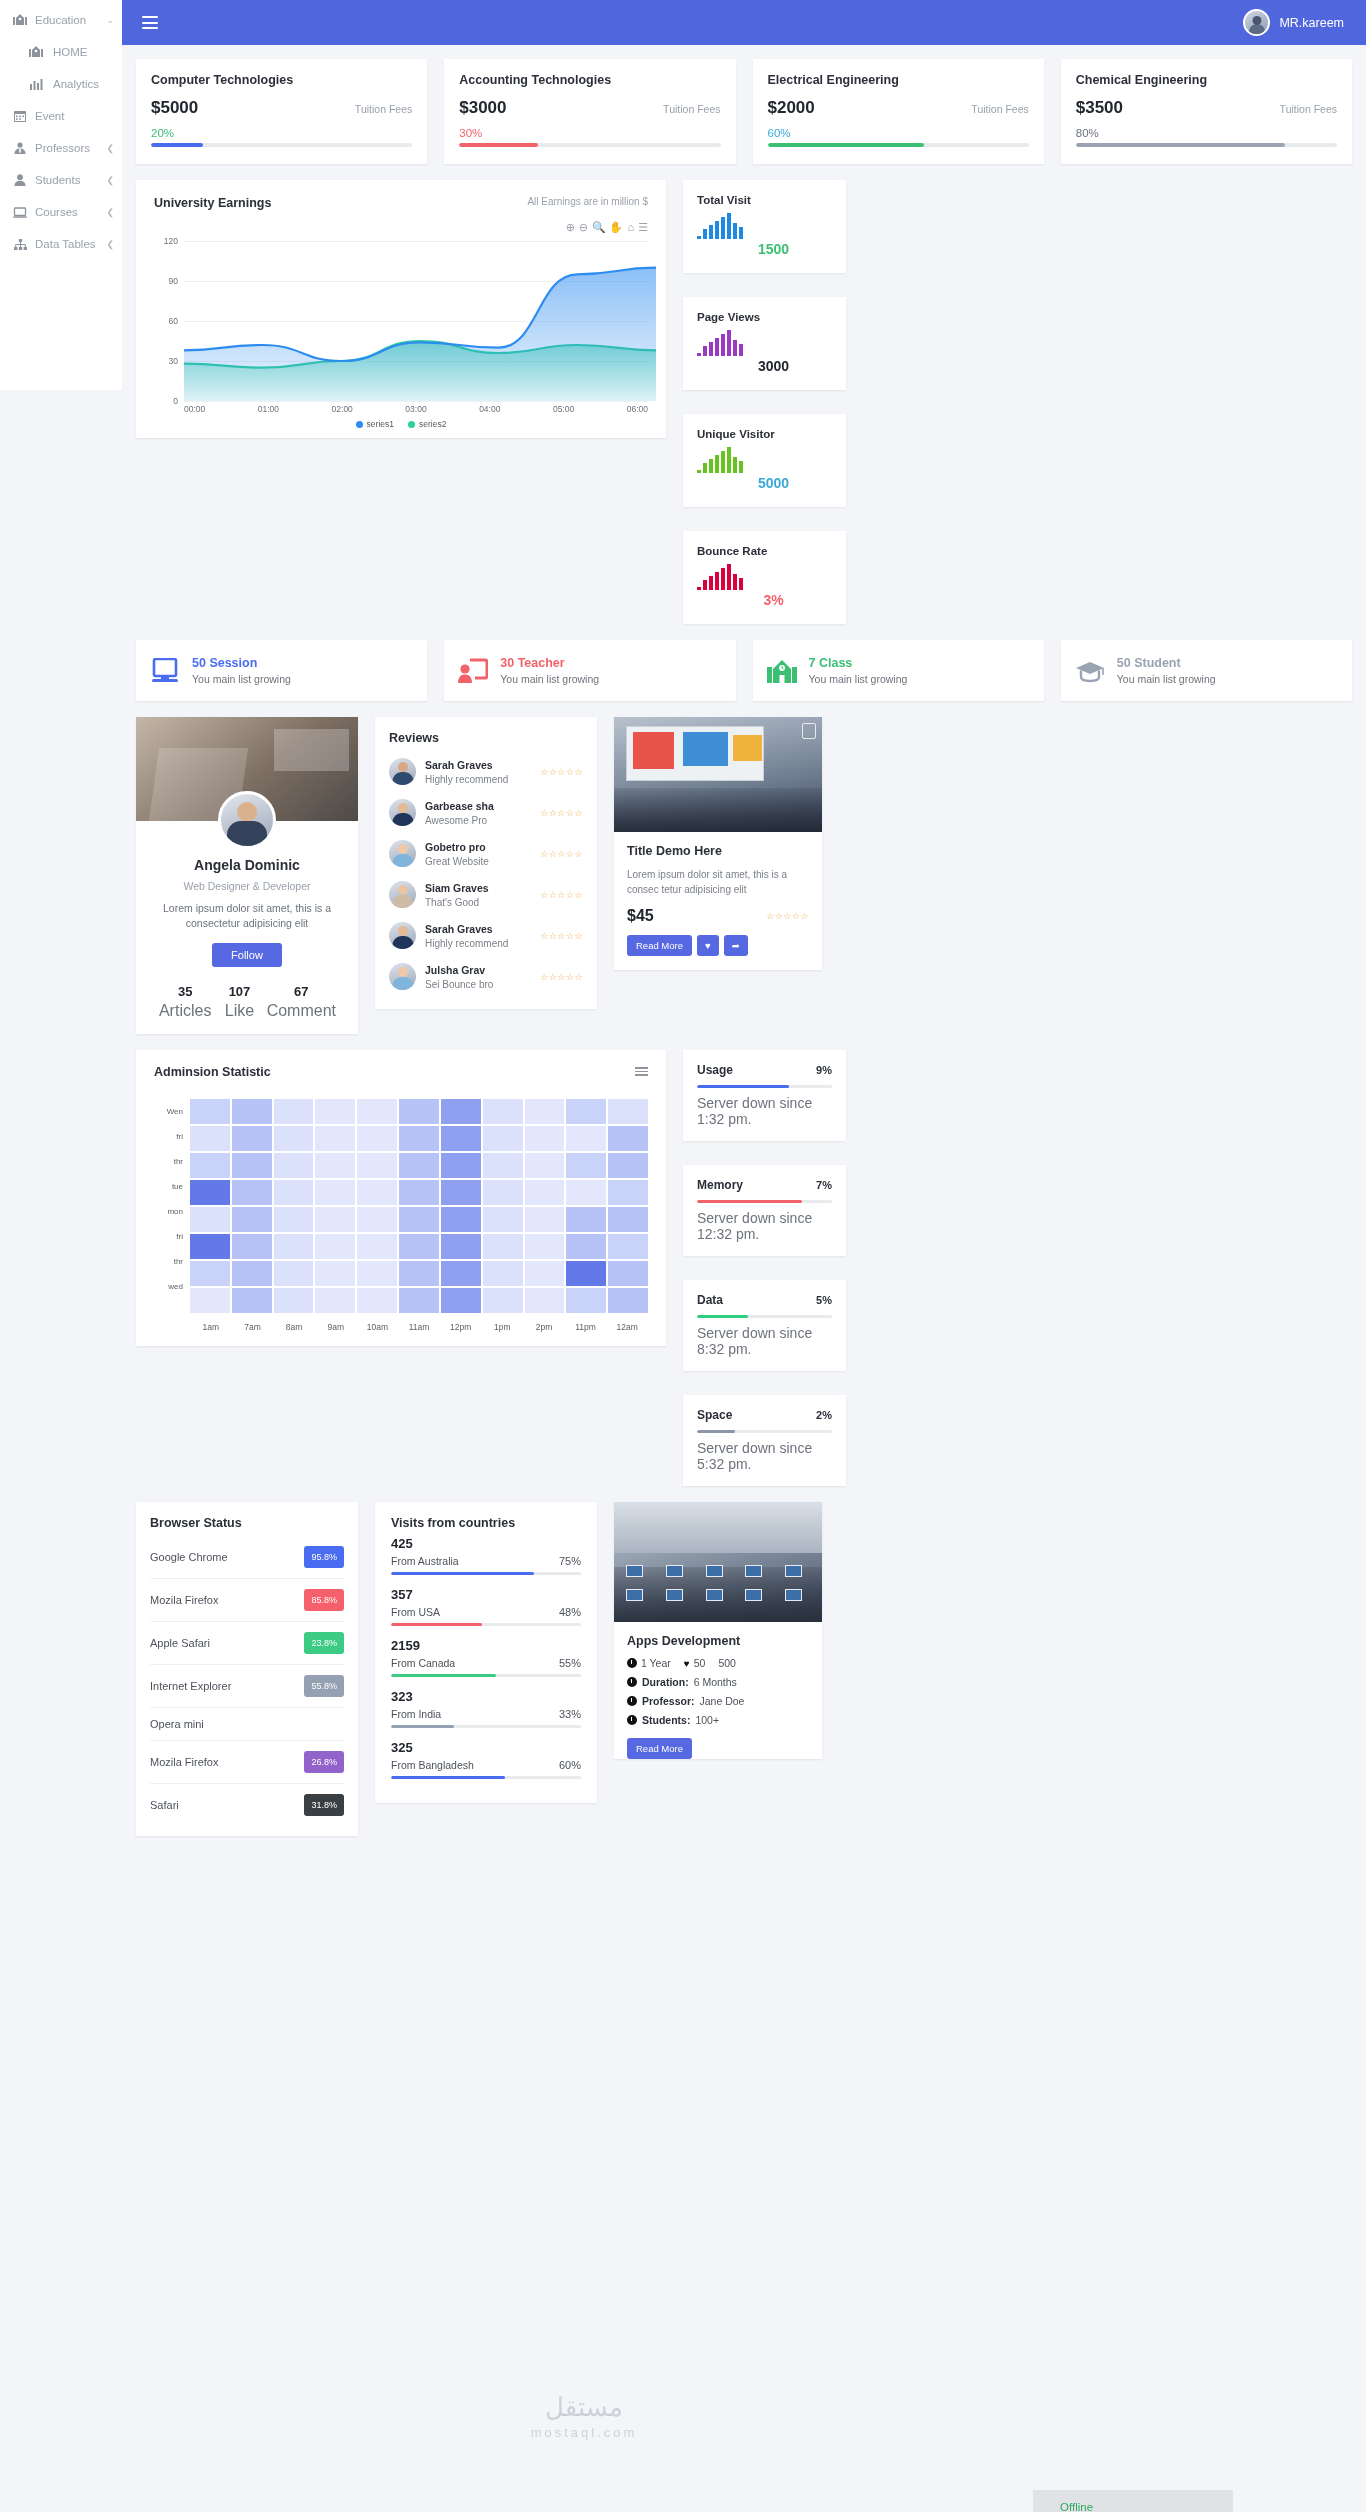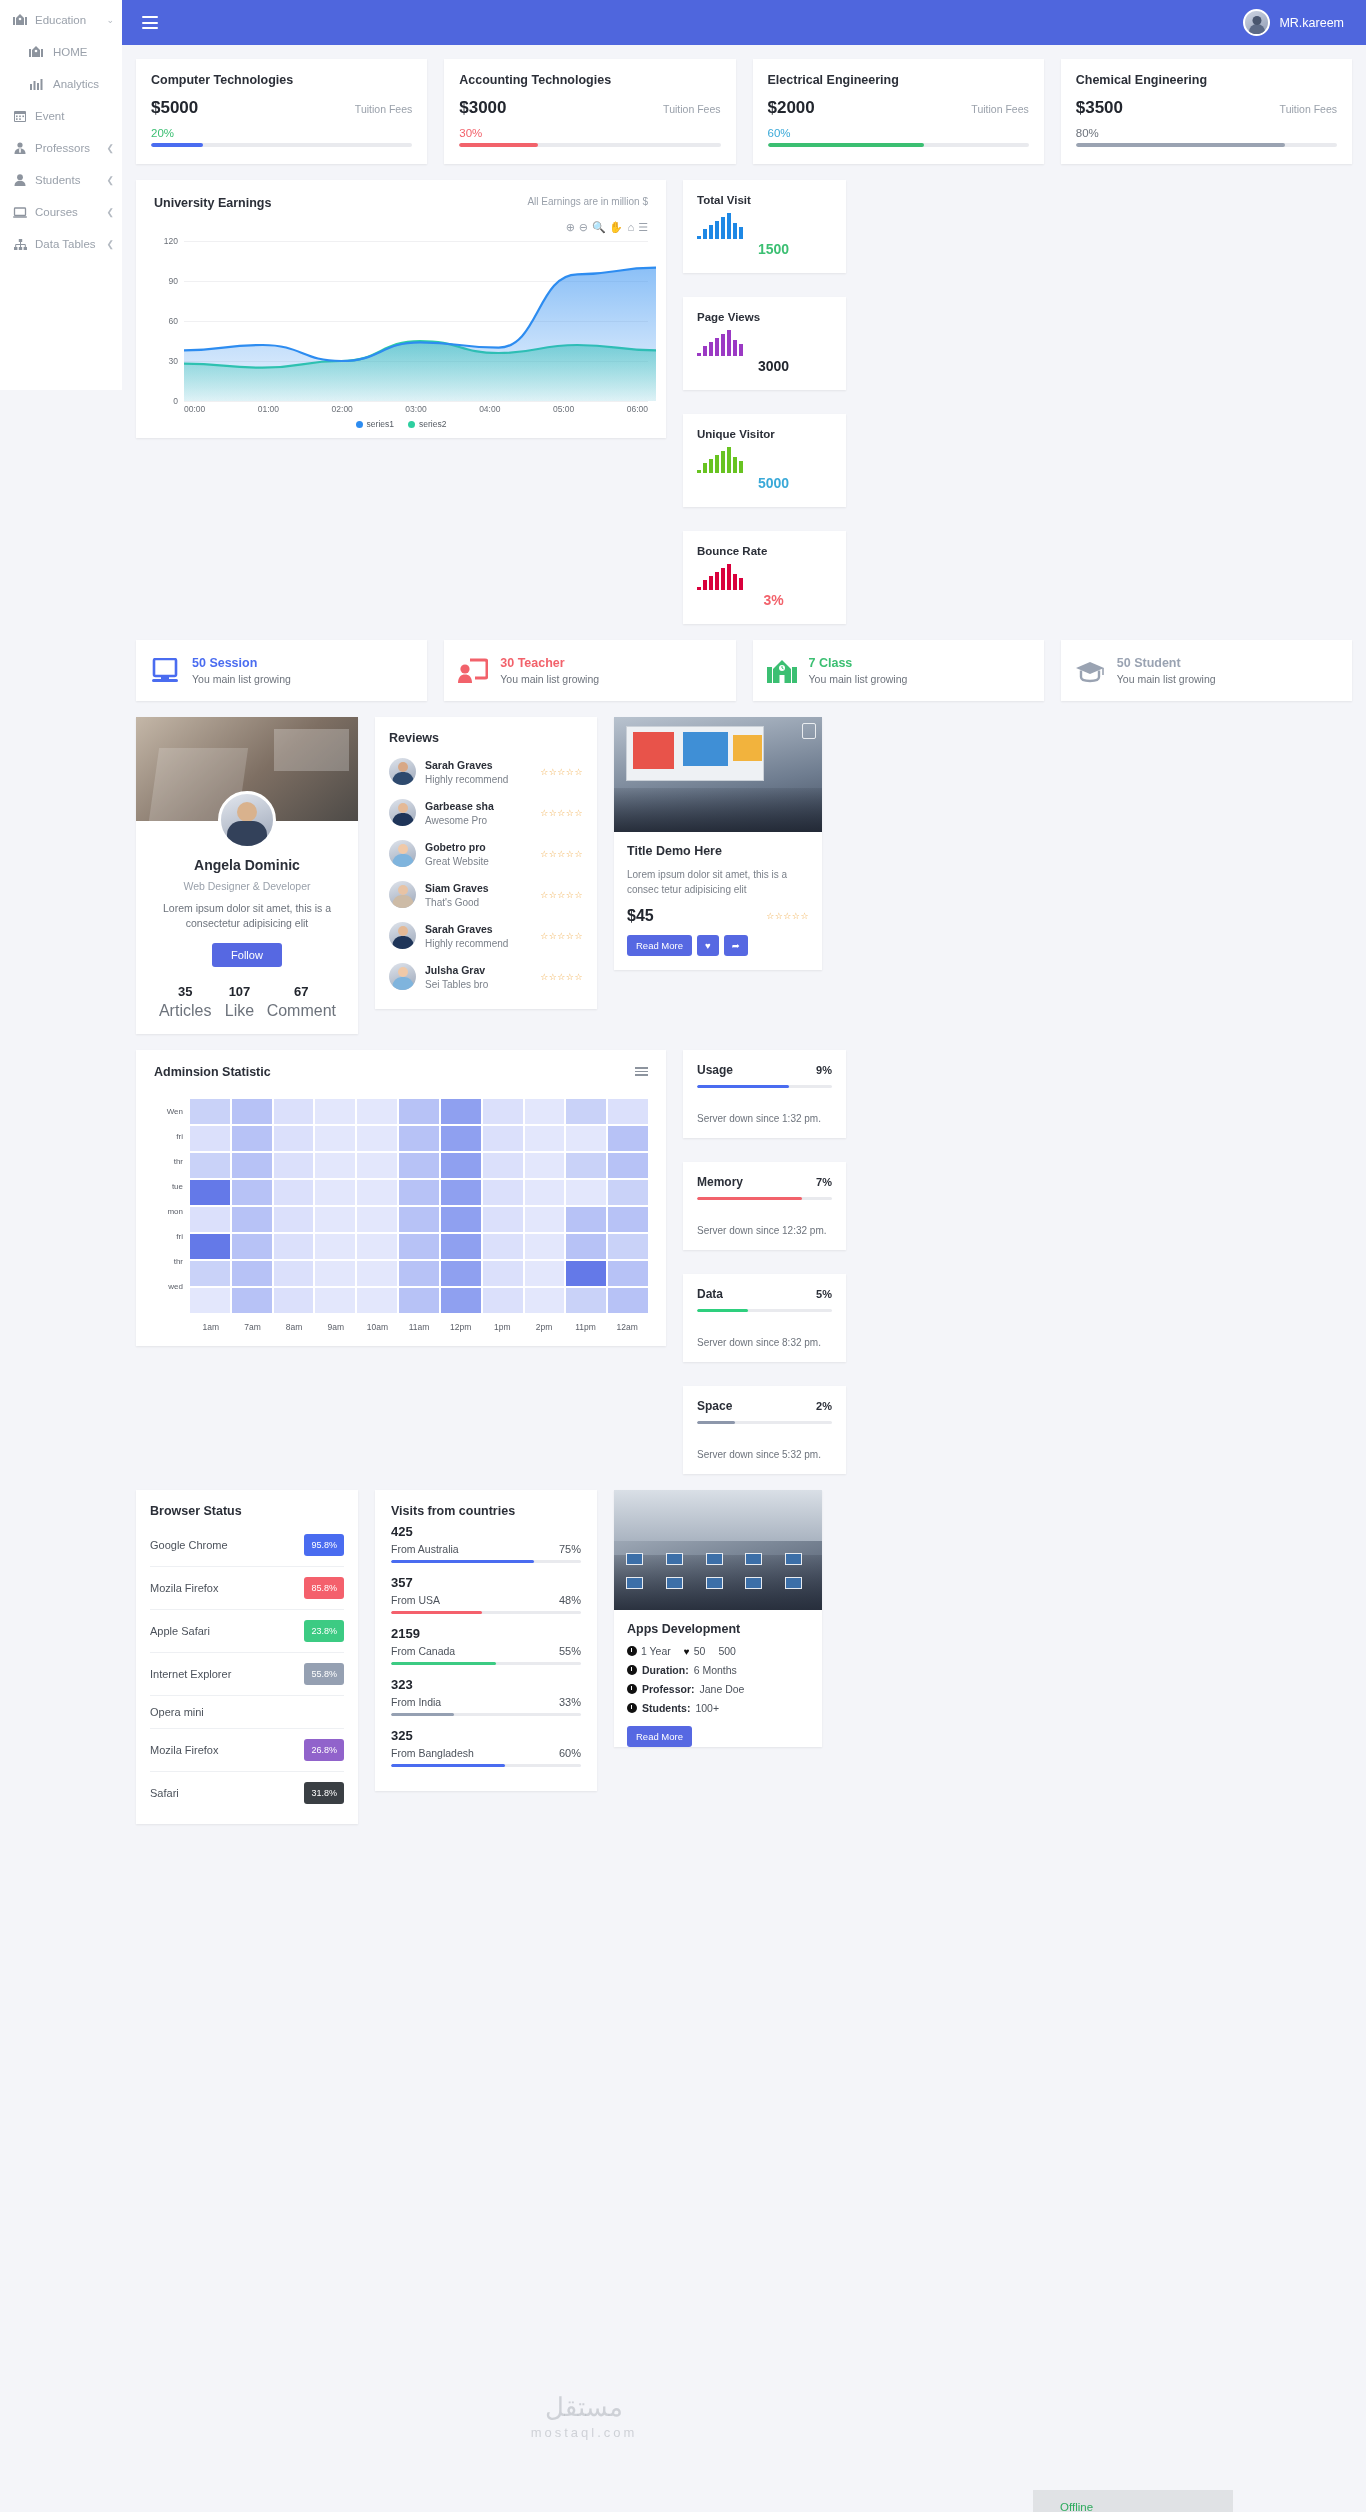--- a/index.html
+++ b/index.html
@@ -189,21 +189,21 @@
   .hm-x { display: flex; margin-left: 36px; margin-top: 7px; }
   .hm-x div { flex: 1; text-align: center; font-size: 8.5px; color: #5c6069; }
   
   .use-card { padding: 13px 14px 14px 14px; }
   .use-head { display: flex; justify-content: space-between; align-items: baseline; }
   .use-t { font-size: 12px; font-weight: bold; color: #2b2f38; }
   .use-p { font-size: 11px; font-weight: bold; color: #2b2f38; }
   .use-bar { height: 3px; background: #e9eaee; border-radius: 2px;
     overflow: hidden; margin-top: 8px; }
   .use-bar i { display: block; height: 100%; border-radius: 2px; }
-  .use-s { font-size: 10px; color: #6d737c; margin-top: 25px; }
+  .use-s { font-size: 14px; color: #6d737c; margin-top: 7px; }
   
   .bot-row { display: flex; gap: 17px; padding: 16px 14px 20px 14px; align-items: flex-start; }
   .brow-card { width: 222px; padding: 14px 14px 10px 14px; }
   .brow-title { font-size: 12.5px; font-weight: bold; color: #2b2f38; margin-bottom: 6px; }
   .brow-item { display: flex; align-items: center; justify-content: space-between;
     padding: 10px 0; border-bottom: 1px solid #eef0f3; }
   .brow-item:last-child { border-bottom: none; }
   .brow-n { font-size: 11px; color: #4c525b; }
   .brow-b { font-size: 9px; color: #fff; padding: 6px 7px; border-radius: 3px;
     font-weight: normal; }
@@ -666,21 +666,21 @@
             </div>
             <div class="stars">☆☆☆☆☆</div>
           </div>
           <div class="rev-item">
             <div class="rev-av">
               <span style="position:absolute;left:50%;top:14%;transform:translateX(-50%);width:10px;height:10px;border-radius:50%;background:#f0c9a8"></span>
               <span style="position:absolute;left:50%;top:52%;transform:translateX(-50%);width:21px;height:17px;border-radius:9px 9px 0 0;background:#7fb4dd"></span>
             </div>
             <div class="rev-meta">
               <div class="rev-n">Julsha Grav</div>
-              <div class="rev-t">Sei Tables bro</div>
+              <div class="rev-t">Sei Bounce bro</div>
             </div>
             <div class="stars">☆☆☆☆☆</div>
           </div>
         </div>
     </div>
 
     <div class="card demo-card">
       <div class="demo-img">
         <div class="board"></div>
           <div class="b1"></div>

